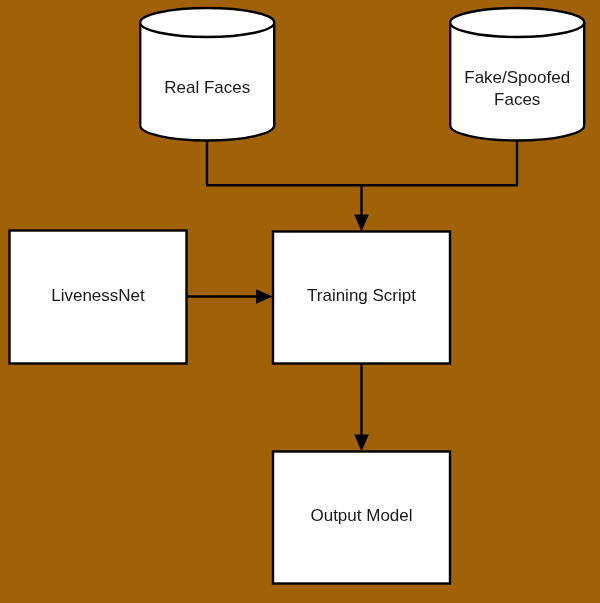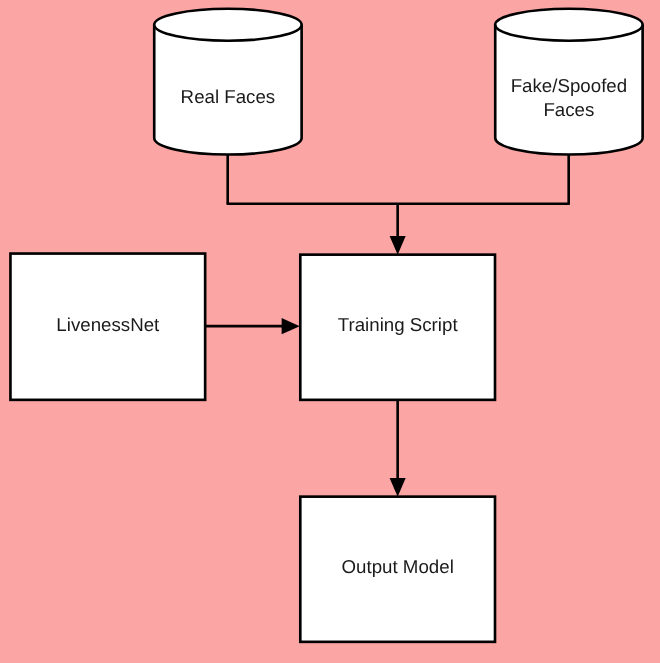--- a/index.html
+++ b/index.html
@@ -10,21 +10,21 @@
   body {
     width: 600px;
     height: 603px;
     font-family: "Liberation Sans", sans-serif;
     overflow: hidden;
   }
   #diagram-root {
     position: relative;
     width: 600px;
     height: 603px;
-    background: #fca5a5;
+    background: #a16207;
   }
   svg.diagram {
     display: block;
     width: 600px;
     height: 603px;
   }
   .shape-outline {
     fill: #ffffff;
     stroke: #000000;
     stroke-width: 2.4;

